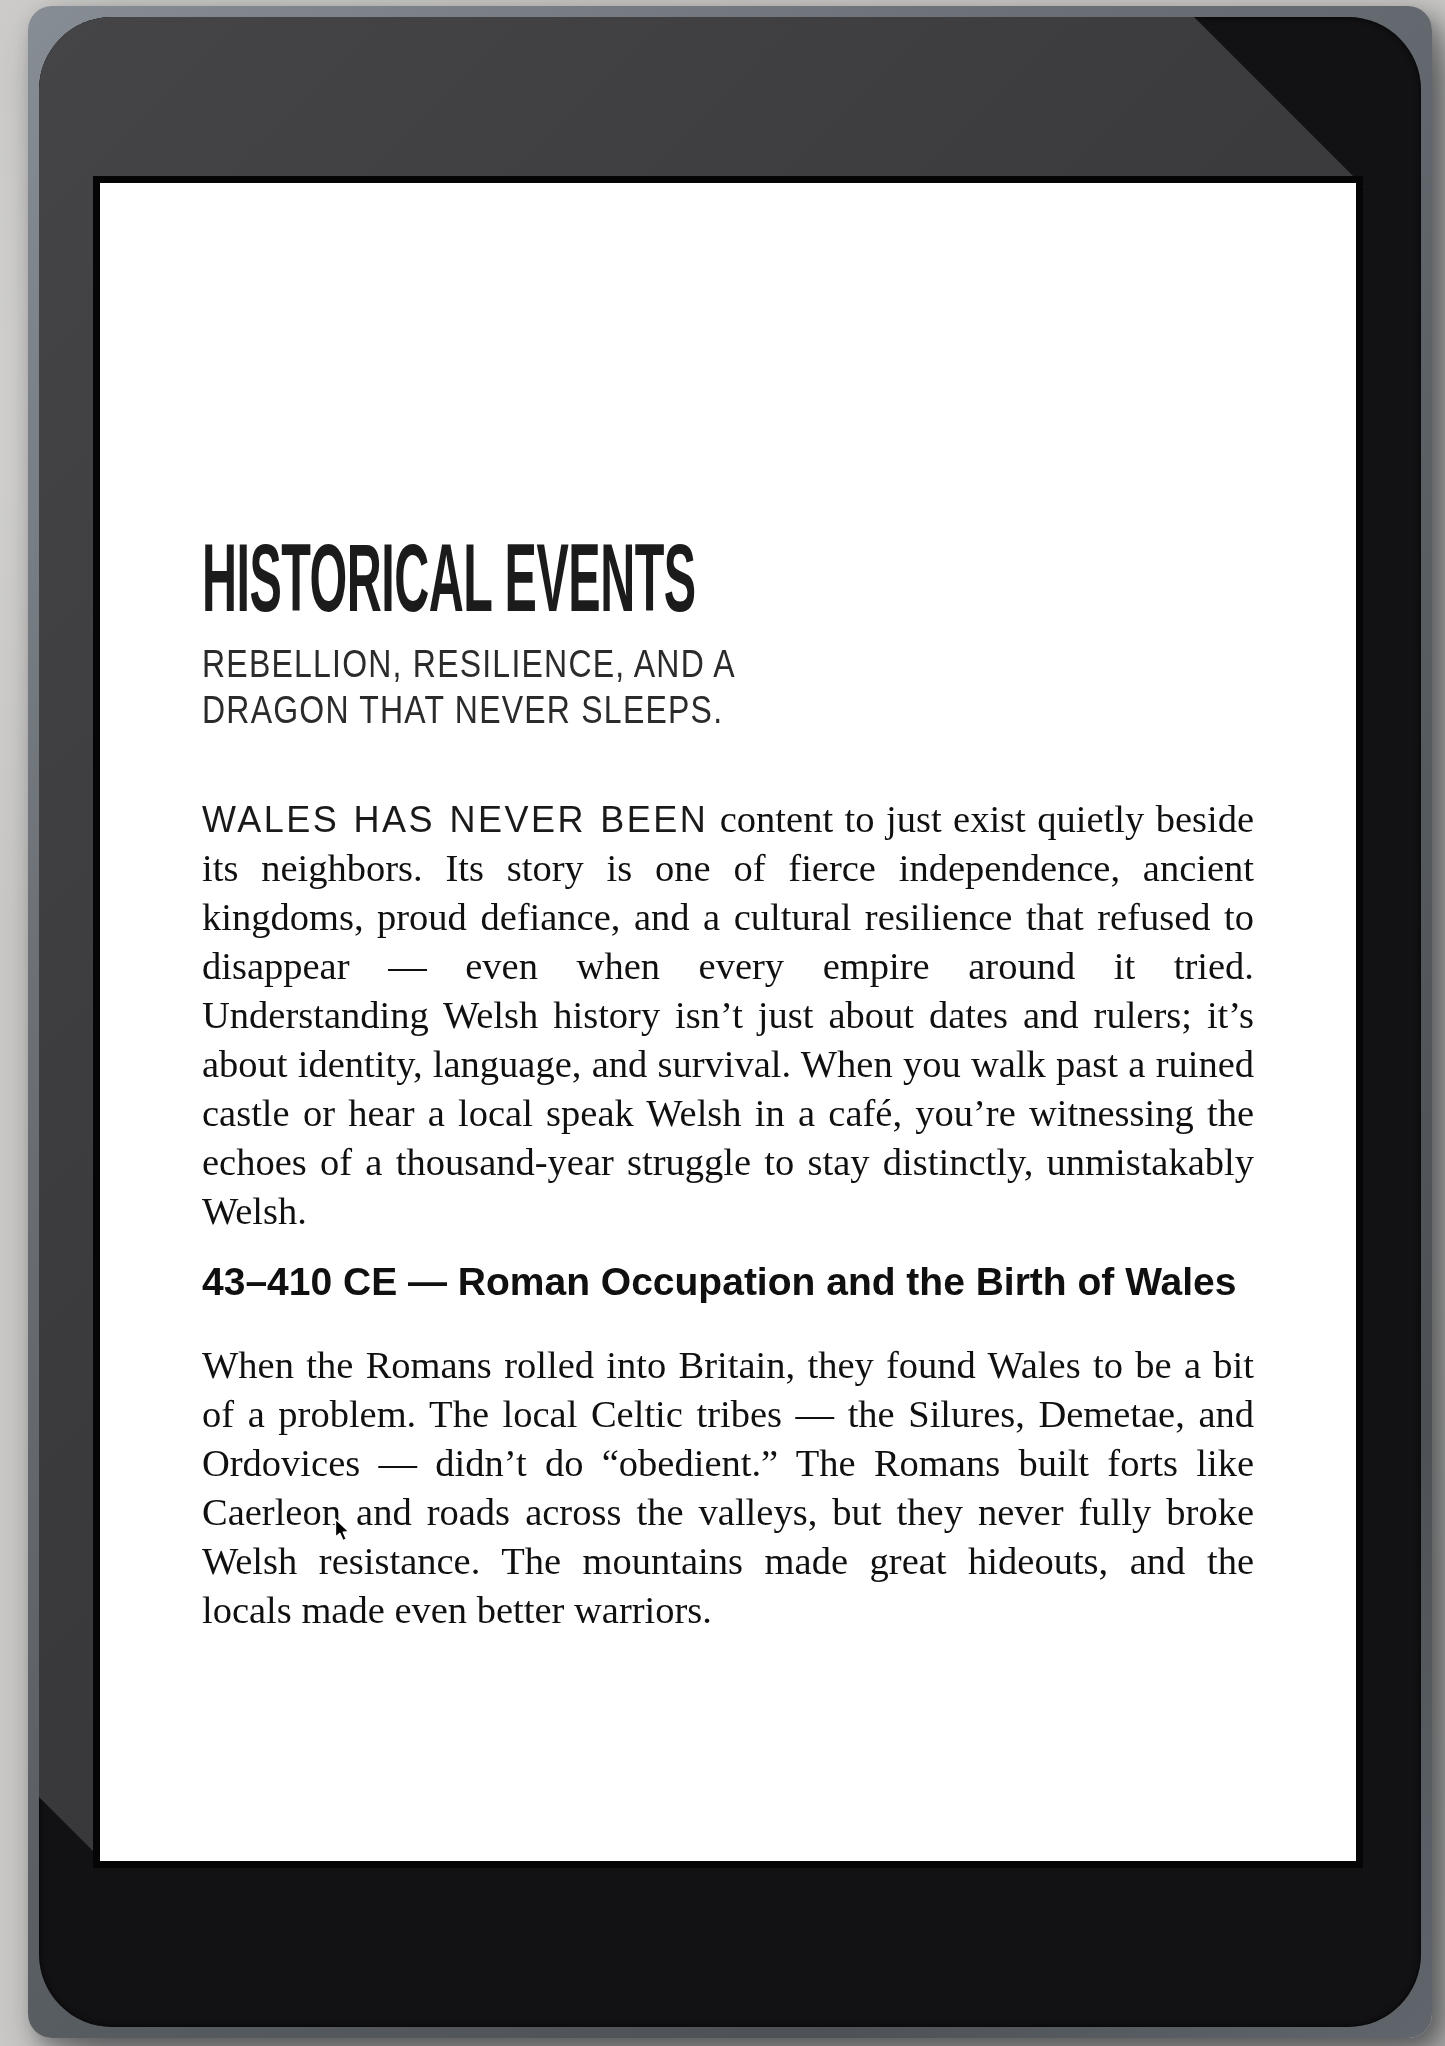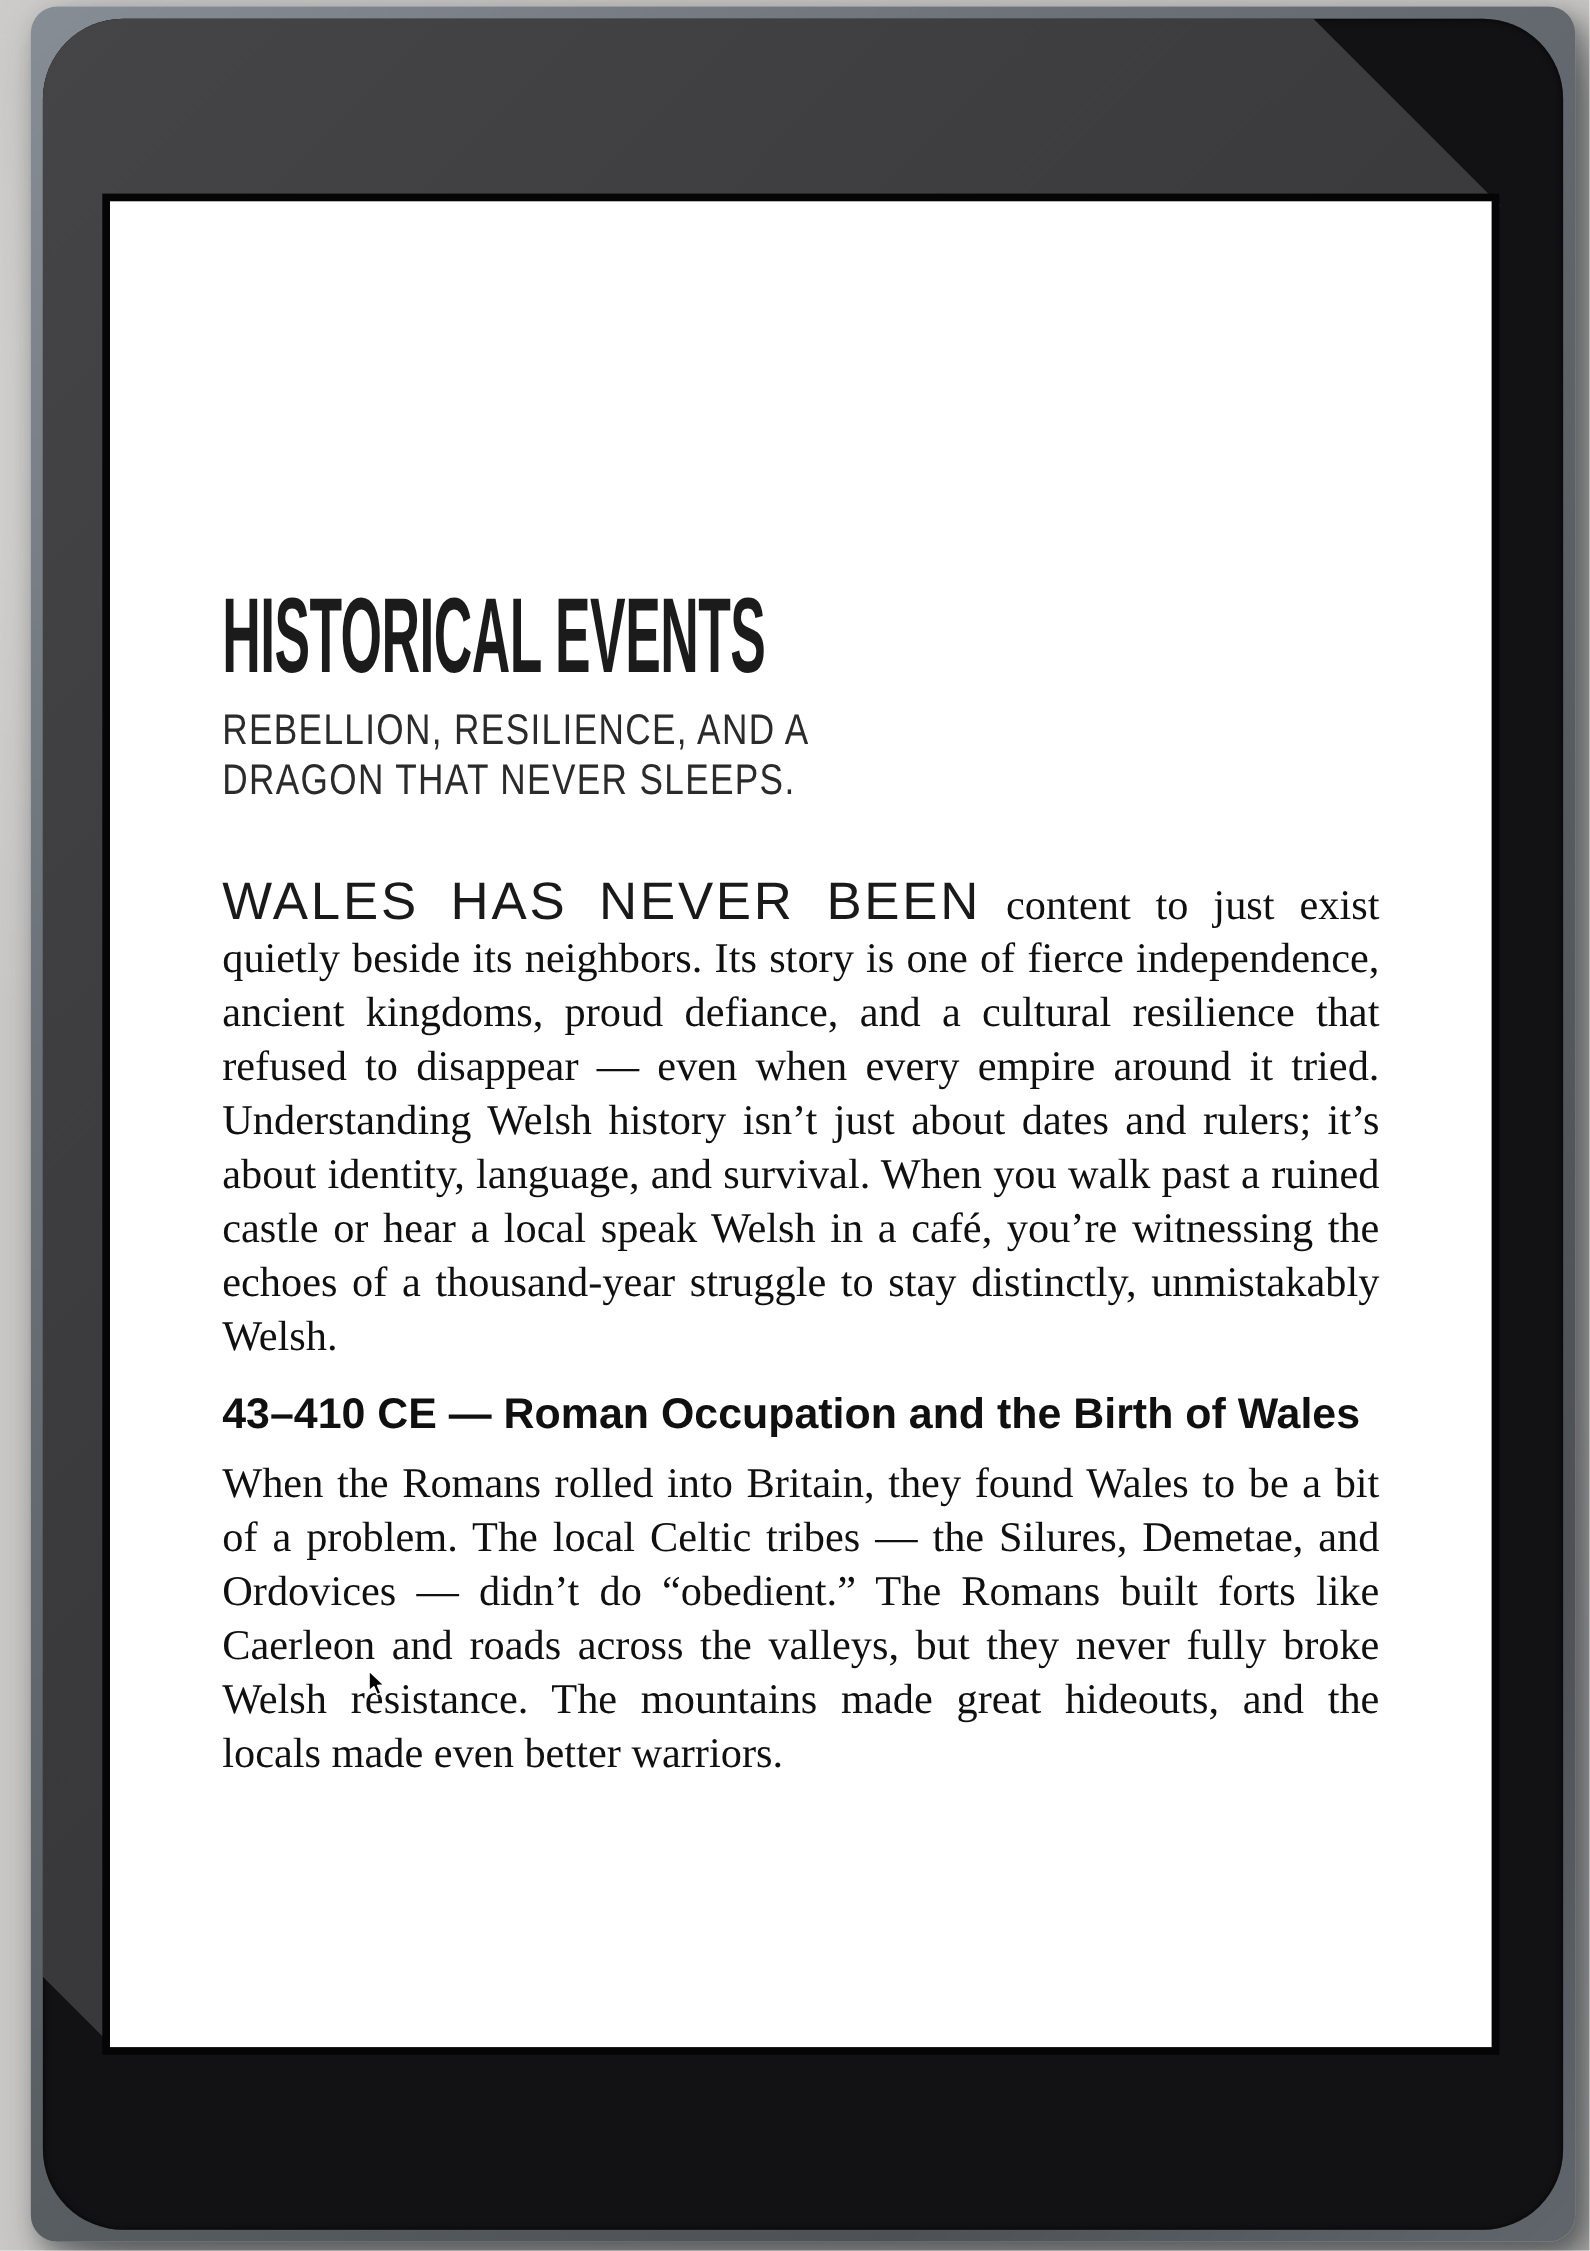--- a/index.html
+++ b/index.html
@@ -53,28 +53,28 @@
     transform:scaleX(.82);transform-origin:left top;
   }
   .body-para{
     margin:0;text-align:justify;
     font-family:"Liberation Serif","DejaVu Serif",serif;
     font-size:38.5px;line-height:49px;color:#101010;
   }
   .para-intro{margin-top:62px;}
   .lead-in{
     font-family:"Liberation Sans",sans-serif;
-    font-size:48px;letter-spacing:2.5px;color:#1a1a1a;
+    font-size:36px;letter-spacing:2.5px;color:#1a1a1a;
   }
   .section-heading{
     margin:22px 0 0 0;
     font-family:Liberation Sans, sans-serif;font-weight:700;
     font-size:39px;line-height:47px;color:#101010;
   }
-  .para-section{margin-top:16px;}
+  .para-section{margin-top:36px;}
   
   .cursor{position:absolute;left:334px;top:1518px;width:17px;height:25px;pointer-events:none;}
 </style>
 </head>
 <body>
 
 <div class="tablet">
   <div class="bezel">
     <div class="bezel-glare"></div>
     <div class="screen">

